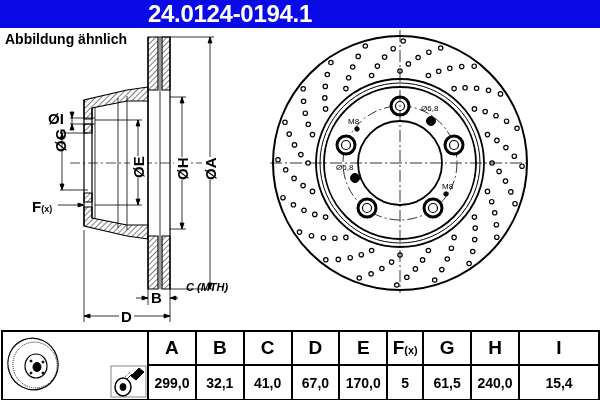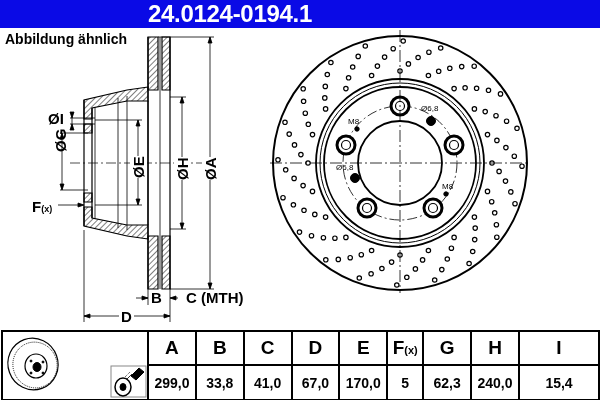--- a/index.html
+++ b/index.html
@@ -259,21 +259,21 @@
   <line x1="400" y1="30" x2="400" y2="293" stroke="#000" stroke-width="0.8" stroke-dasharray="12,3,2,3"></line>
 </svg>
 
 <div class="lbl" style="left:48px;top:110px;font-size:15px;">ØI</div>
 <div class="lbl" style="left:52px;top:152px;font-size:15px;transform:rotate(-90deg);transform-origin:left top;"><span>ØG</span></div>
 <div class="lbl" style="left:130px;top:178px;font-size:15px;transform:rotate(-90deg);transform-origin:left top;background:#fff;"><span>ØE</span></div>
 <div class="lbl" style="left:174px;top:180px;font-size:15px;transform:rotate(-90deg);transform-origin:left top;background:#fff;"><span>ØH</span></div>
 <div class="lbl" style="left:202px;top:180px;font-size:15px;transform:rotate(-90deg);transform-origin:left top;background:#fff;"><span>ØA</span></div>
 <div class="lbl" style="left:32px;top:198px;font-size:15px;"><span>F</span><span style="font-size:9px;">(x)</span></div>
 <div class="lbl" style="left:151px;top:289px;font-size:15px;">B</div>
-<div class="lbl" style="left:186px;top:289px;font-size:15px;">C (MTH)</div>
+<div class="lbl" style="left:186px;top:281px;font-size:11px;font-style:italic;">C (MTH)</div>
 <div class="lbl" style="left:119px;top:308px;font-size:15px;background:#fff;padding:0 2px;">D</div>
 
 <div class="lbl" style="left:421px;top:104px;font-size:8px;font-weight:normal;">Ø6,8</div>
 <div class="lbl" style="left:336px;top:163px;font-size:8px;font-weight:normal;">Ø6,8</div>
 <div class="lbl" style="left:348px;top:117px;font-size:8px;font-weight:normal;">M8</div>
 <div class="lbl" style="left:442px;top:182px;font-size:8px;font-weight:normal;">M8</div>
 
 <table class="dims">
   <tbody>
       <tr>
@@ -304,23 +304,23 @@
     <td class="h">C</td>
     <td class="h">D</td>
     <td class="h">E</td>
     <td class="h fx" style="width:34px;"><span>F</span><small>(x)</small></td>
     <td class="h">G</td>
     <td class="h">H</td>
     <td class="h" style="width:78px;">I</td>
   </tr>
   <tr>
     <td class="v">299,0</td>
-    <td class="v">33,8</td>
+    <td class="v">32,1</td>
     <td class="v">41,0</td>
     <td class="v">67,0</td>
     <td class="v">170,0</td>
     <td class="v">5</td>
-    <td class="v">62,3</td>
+    <td class="v">61,5</td>
     <td class="v">240,0</td>
     <td class="v">15,4</td>
   </tr>
 </tbody>
   </table>
 
 </body></html>

